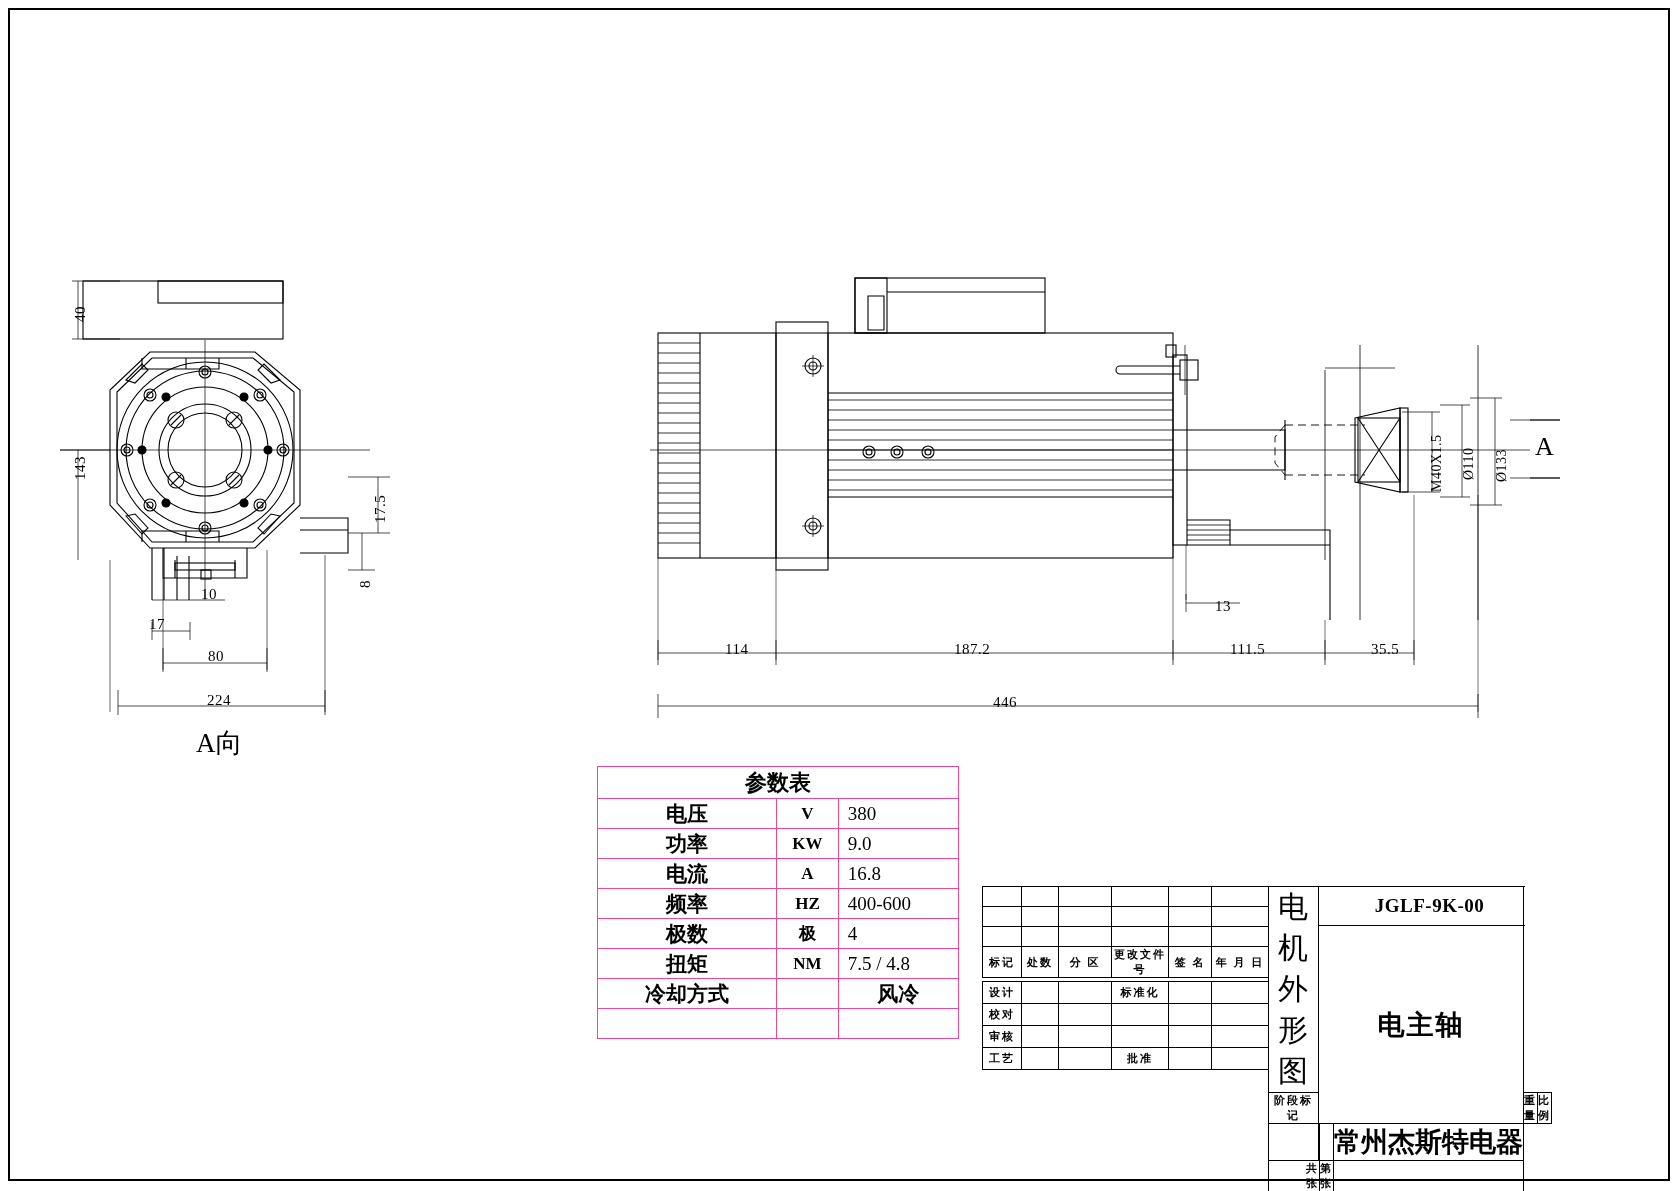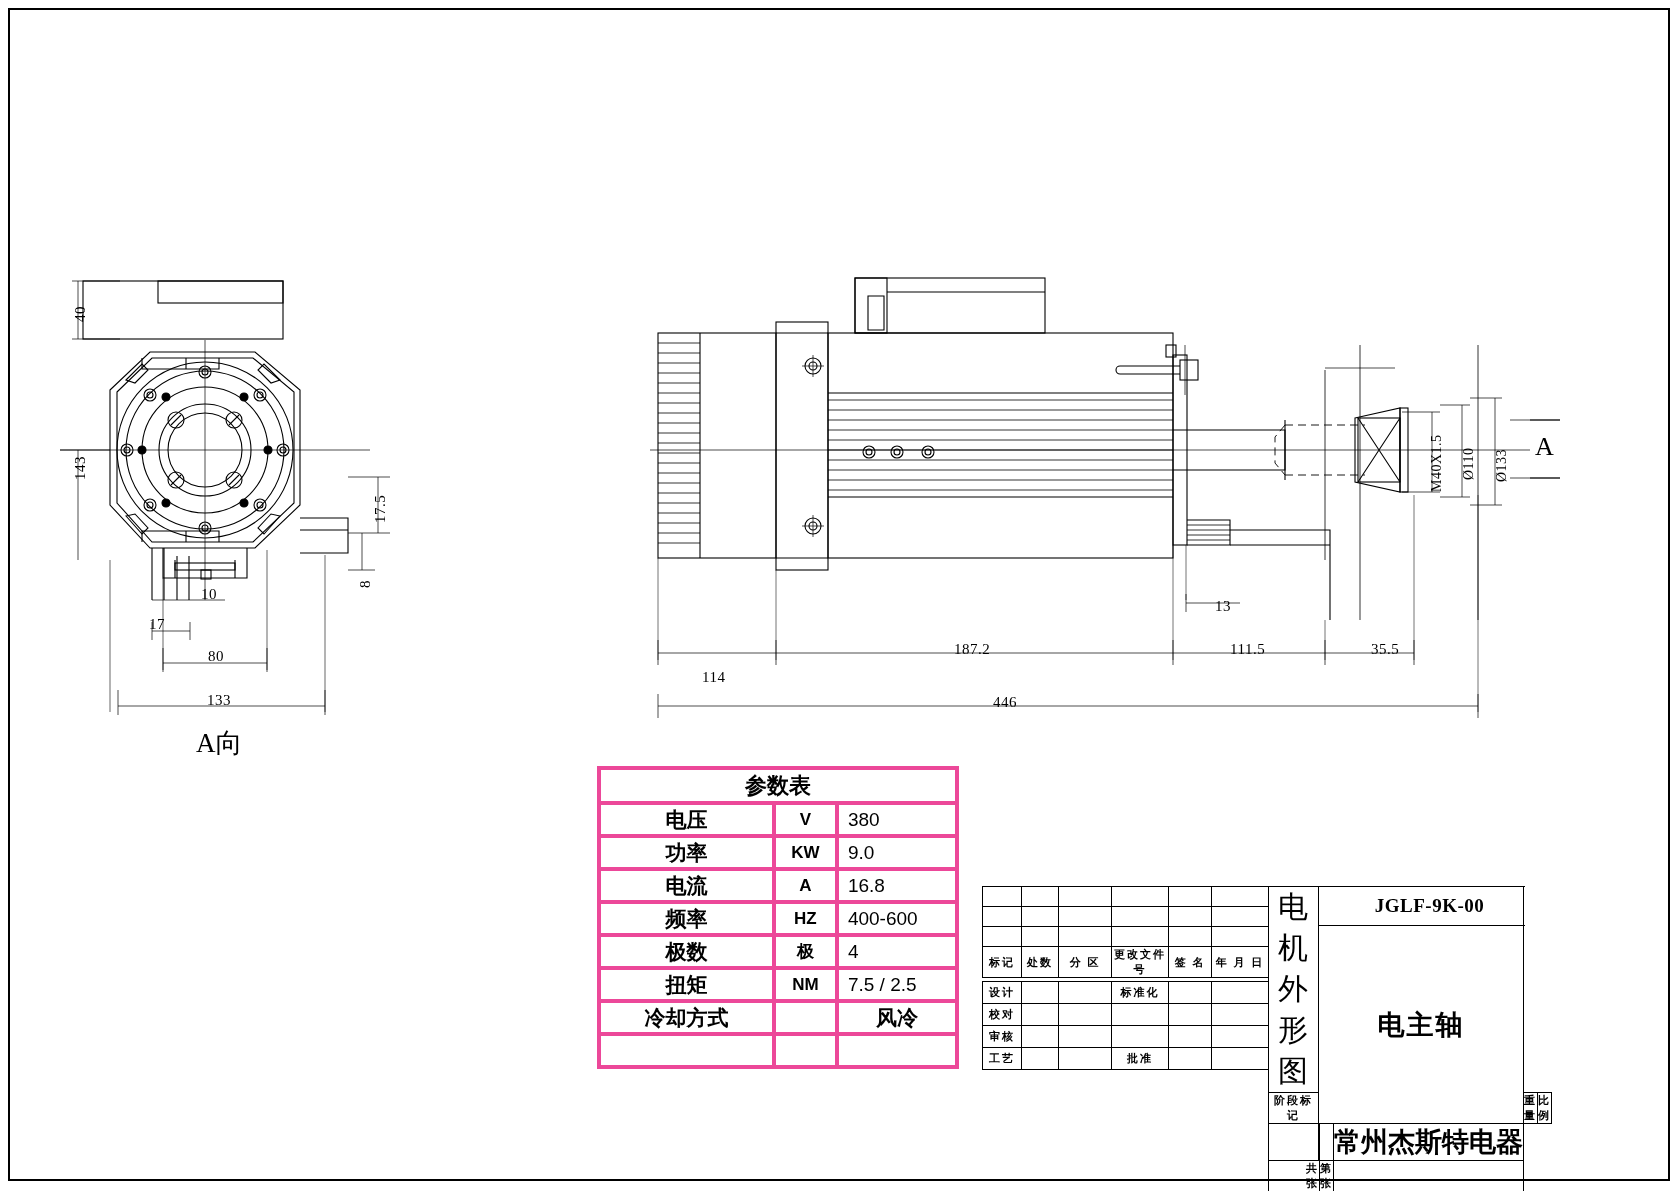--- a/index.html
+++ b/index.html
@@ -62,23 +62,23 @@
   
   #param-table {
     position: absolute;
     left: 597px;
     top: 766px;
     width: 362px;
     border-collapse: collapse;
     background: #fff;
   }
   #param-table td {
-    border: 4px solid #ec4899;
+    border: 1px solid #ec4899;
     height: 29px;
-    font-family: Liberation Sans, sans-serif;
+    font-family: Liberation Serif, serif;
     font-size: 20px;
     padding: 0;
     color: #000;
   }
   #param-table td.c-name {
     width: 186px;
     text-align: center;
     font-weight: bold;
     font-size: 21px;
   }
@@ -401,30 +401,30 @@
 
       <g stroke-width="1.3">
         <path d="M1530,420 L1560,420"></path>
         <path d="M1530,478 L1560,478"></path>
       </g>
     </g>
   </svg>
 
   <div class="dimtext vert" style="left:72px; top:322px;">40</div>
   <div class="dimtext vert" style="left:72px; top:480px;">143</div>
-  <div class="dimtext" style="left:207px; top:692px;">133</div>
+  <div class="dimtext" style="left:207px; top:692px;">224</div>
   <div class="dimtext" style="left:208px; top:648px;">80</div>
   <div class="dimtext" style="left:149px; top:616px;">17</div>
   <div class="dimtext" style="left:185px; top:586px;margin-left:16px;">10</div>
   <div class="dimtext vert" style="left:372px; top:523px;">17.5</div>
   <div class="dimtext vert" style="left:357px; top:588px;">8</div>
 
   <div class="viewlabel" style="left:196px; top:725px;">A向</div>
 
-  <div class="dimtext" style="left:702px; top:641px;margin-top:28px;">114</div>
+  <div class="dimtext" style="left:725px; top:641px;">114</div>
   <div class="dimtext" style="left:954px; top:641px;">187.2</div>
   <div class="dimtext" style="left:1230px; top:641px;">111.5</div>
   <div class="dimtext" style="left:1371px; top:641px;">35.5</div>
   <div class="dimtext" style="left:993px; top:694px;">446</div>
   <div class="dimtext" style="left:1215px; top:598px;">13</div>
   <div class="dimtext vert" style="left:1429px; top:492px; font-size:14px;">M40X1.5</div>
   <div class="dimtext vert" style="left:1461px; top:480px; font-size:14px;">Ø110</div>
   <div class="dimtext vert" style="left:1494px; top:482px; font-size:14px;">Ø133</div>
 
   <div class="bigA" style="left:1535px; top:432px;">A</div>
@@ -455,21 +455,21 @@
         <td class="c-val">400-600</td>
       </tr>
       <tr>
         <td class="c-name">极数</td>
         <td class="c-unit">极</td>
         <td class="c-val">4</td>
       </tr>
       <tr>
         <td class="c-name">扭矩</td>
         <td class="c-unit">NM</td>
-        <td class="c-val">7.5  /  2.5</td>
+        <td class="c-val">7.5  /  4.8</td>
       </tr>
       <tr>
         <td class="c-name">冷却方式</td>
         <td class="c-unit"></td>
         <td class="cool-val">风冷</td>
       </tr>
       <tr class="blank">
         <td class="c-name"></td>
         <td class="c-unit"></td>
         <td class="c-val"></td>

